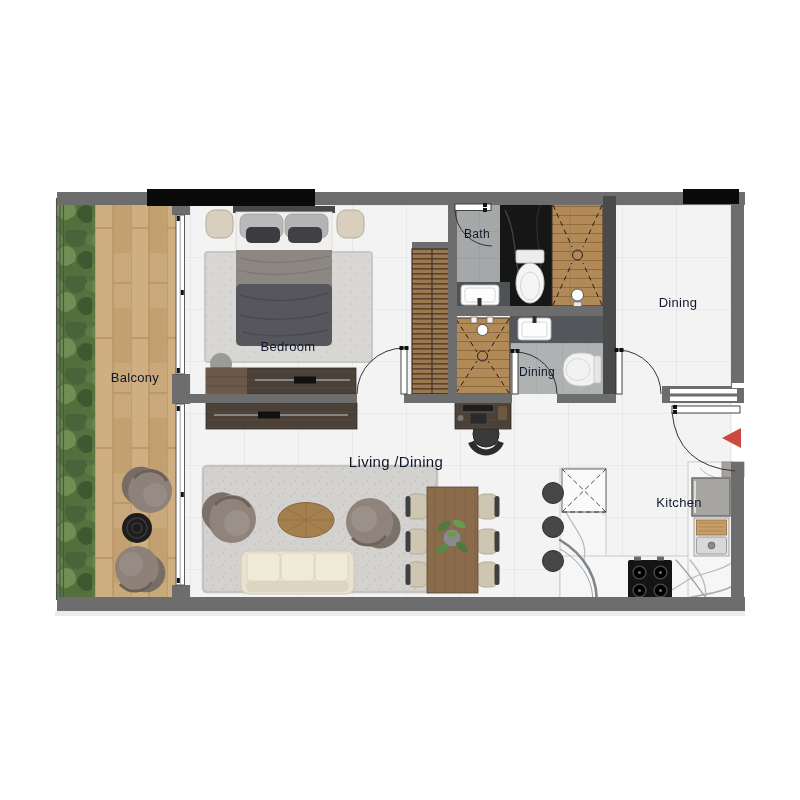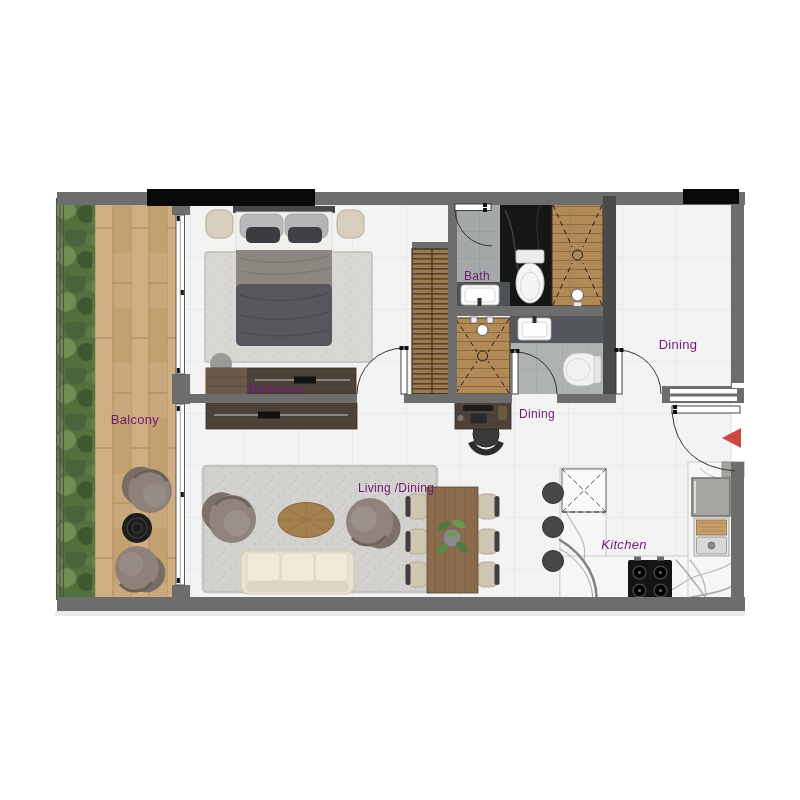--- a/index.html
+++ b/index.html
@@ -1,28 +1,28 @@
 <!DOCTYPE html>
 <html><head>
 <meta charset="utf-8">
 <style>
   html,body{margin:0;padding:0;background:#ffffff;}
   .scene{position:relative;width:800px;height:800px;background:#ffffff;overflow:hidden;
          font-family:"Liberation Sans", sans-serif;}
   .plan-svg{position:absolute;left:0;top:0;}
-  .room-label{position:absolute;transform:translate(-50%,-50%);color:#701a75;
-              font-size:13px;letter-spacing:.3px;white-space:nowrap;margin-top:42px;}
+  .room-label{position:absolute;transform:translate(-50%,-50%);color:#0f172a;
+              font-size:13px;letter-spacing:.3px;white-space:nowrap;}
   .room-label.small{font-size:12px;}
   #lbl-balcony{left:135px;top:377px;}
-  #lbl-bedroom{left:276px;top:346px;}
-  #lbl-living{left:396px;top:446px;font-size:12px;}
+  #lbl-bedroom{left:288px;top:346px;}
+  #lbl-living{left:396px;top:461px;font-size:15px;}
   #lbl-bath{left:477px;top:234px;}
   #lbl-toilet{left:537px;top:372px;}
   #lbl-laundry{left:678px;top:302px;}
-  #lbl-kitchen{left:624px;top:502px;font-style:italic;}
+  #lbl-kitchen{left:679px;top:502px;}
 </style>
 </head>
 <body>
 
 <div class="scene">
 
 <svg class="plan-svg" width="800" height="800" viewBox="0 0 800 800">
   <defs>
     <pattern id="tile" width="54" height="52" patternUnits="userSpaceOnUse" x="190" y="205">
       <rect width="54" height="52" fill="#f3f3f4"></rect>

